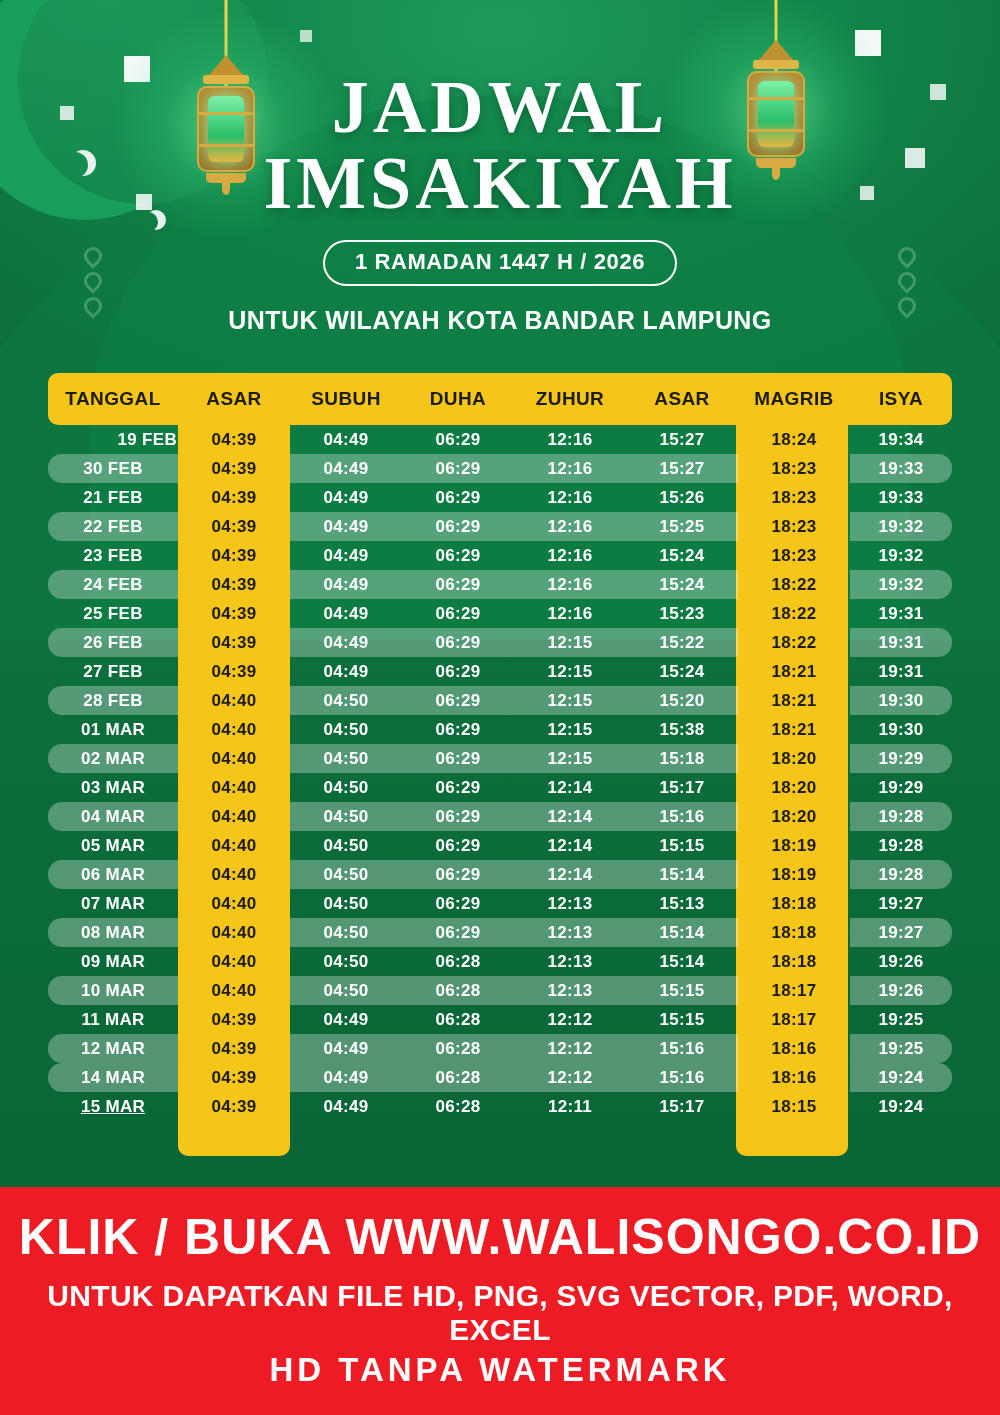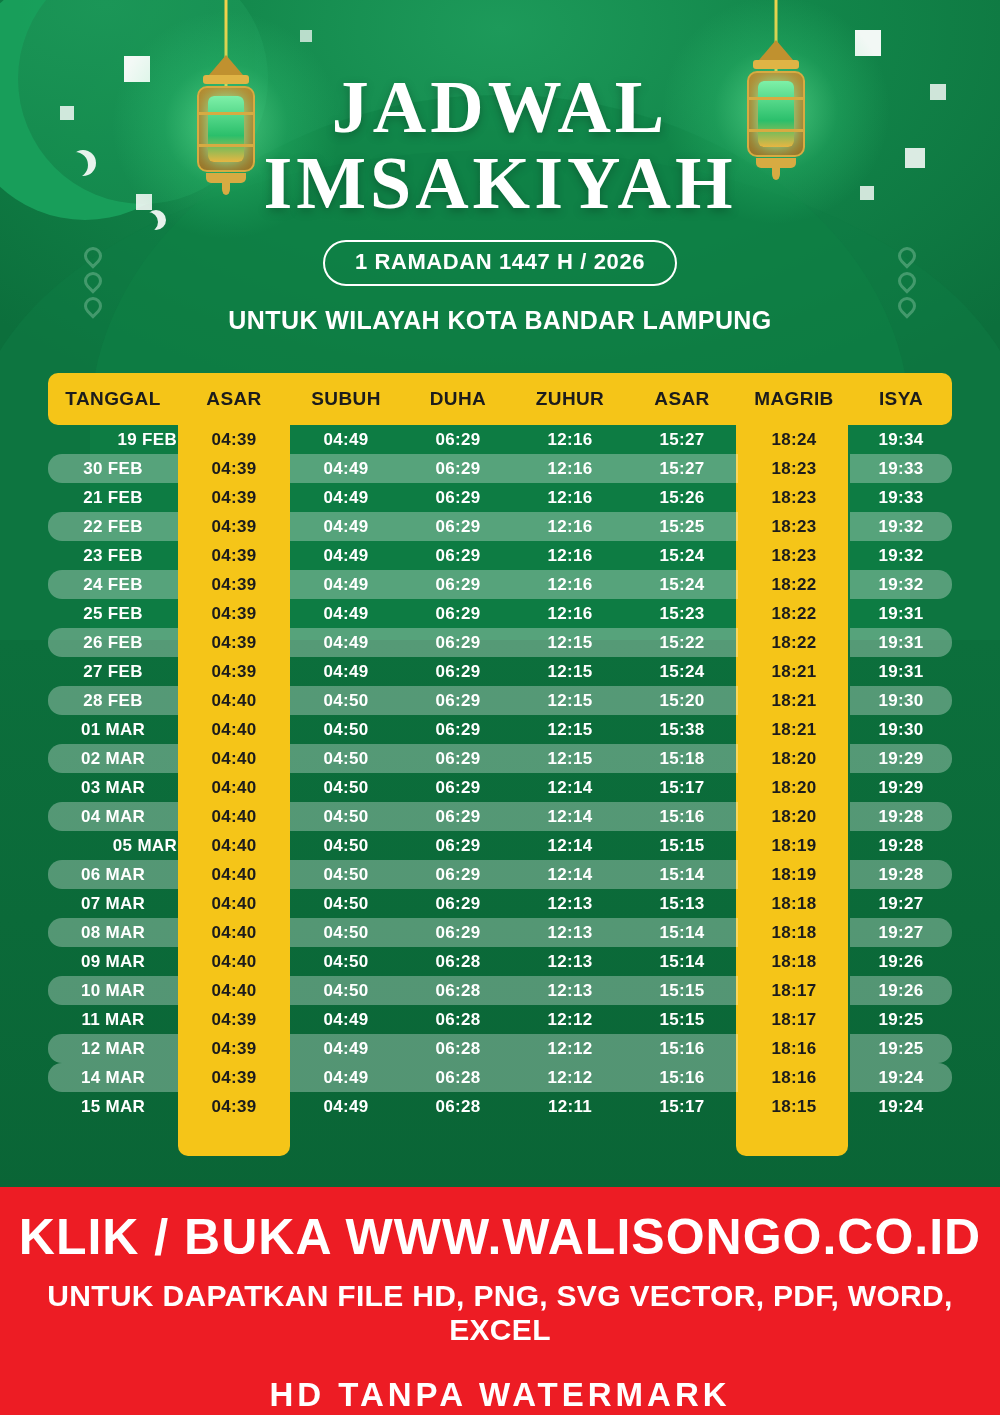--- a/index.html
+++ b/index.html
@@ -291,21 +291,21 @@
   .f2 {
     font-size: 30px;
     font-weight: bold;
     letter-spacing: .3px;
     margin-top: 12px;
   }
   .f3 {
     font-size: 33px;
     font-weight: bold;
     letter-spacing: 4px;
-    margin-top: 29px;
+    margin-top: 4px;
   }
 </style>
 </head>
 <body>
 
 <div class="bg">
   <div class="bg-dome2"></div>
   <div class="bg-dome"></div>
   <div class="bg-bottom"></div>
 
@@ -540,21 +540,21 @@
           <td class="first" style="width: 130px;">04 MAR</td>
           <td class="hi" style="width: 112px;">04:40</td>
           <td style="width: 112px;">04:50</td>
           <td style="width: 112px;">06:29</td>
           <td style="width: 112px;">12:14</td>
           <td style="width: 112px;">15:16</td>
           <td class="hi" style="width: 112px;">18:20</td>
           <td class="last" style="width: 102px;">19:28</td>
         </tr>
         <tr>
-          <td class="first" style="width: 130px; text-align: right;">05 MAR</td>
+          <td class="first" style="width: 130px;">05 MAR</td>
           <td class="hi" style="width: 112px;">04:40</td>
           <td style="width: 112px;">04:50</td>
           <td style="width: 112px;">06:29</td>
           <td style="width: 112px;">12:14</td>
           <td style="width: 112px;">15:15</td>
           <td class="hi" style="width: 112px;">18:19</td>
           <td class="last" style="width: 102px;">19:28</td>
         </tr>
         <tr class="alt">
           <td class="first" style="width: 130px;">06 MAR</td>
@@ -630,21 +630,21 @@
           <td class="first" style="width: 130px;">14 MAR</td>
           <td class="hi" style="width: 112px;">04:39</td>
           <td style="width: 112px;">04:49</td>
           <td style="width: 112px;">06:28</td>
           <td style="width: 112px;">12:12</td>
           <td style="width: 112px;">15:16</td>
           <td class="hi" style="width: 112px;">18:16</td>
           <td class="last" style="width: 102px;">19:24</td>
         </tr>
         <tr>
-          <td class="first" style="width: 130px;">15 MAR</td>
+          <td class="first" style="width: 130px; text-decoration: underline;">15 MAR</td>
           <td class="hi" style="width: 112px;">04:39</td>
           <td style="width: 112px;">04:49</td>
           <td style="width: 112px;">06:28</td>
           <td style="width: 112px;">12:11</td>
           <td style="width: 112px;">15:17</td>
           <td class="hi" style="width: 112px;">18:15</td>
           <td class="last" style="width: 102px;">19:24</td>
         </tr>
       </tbody>
   </table>

